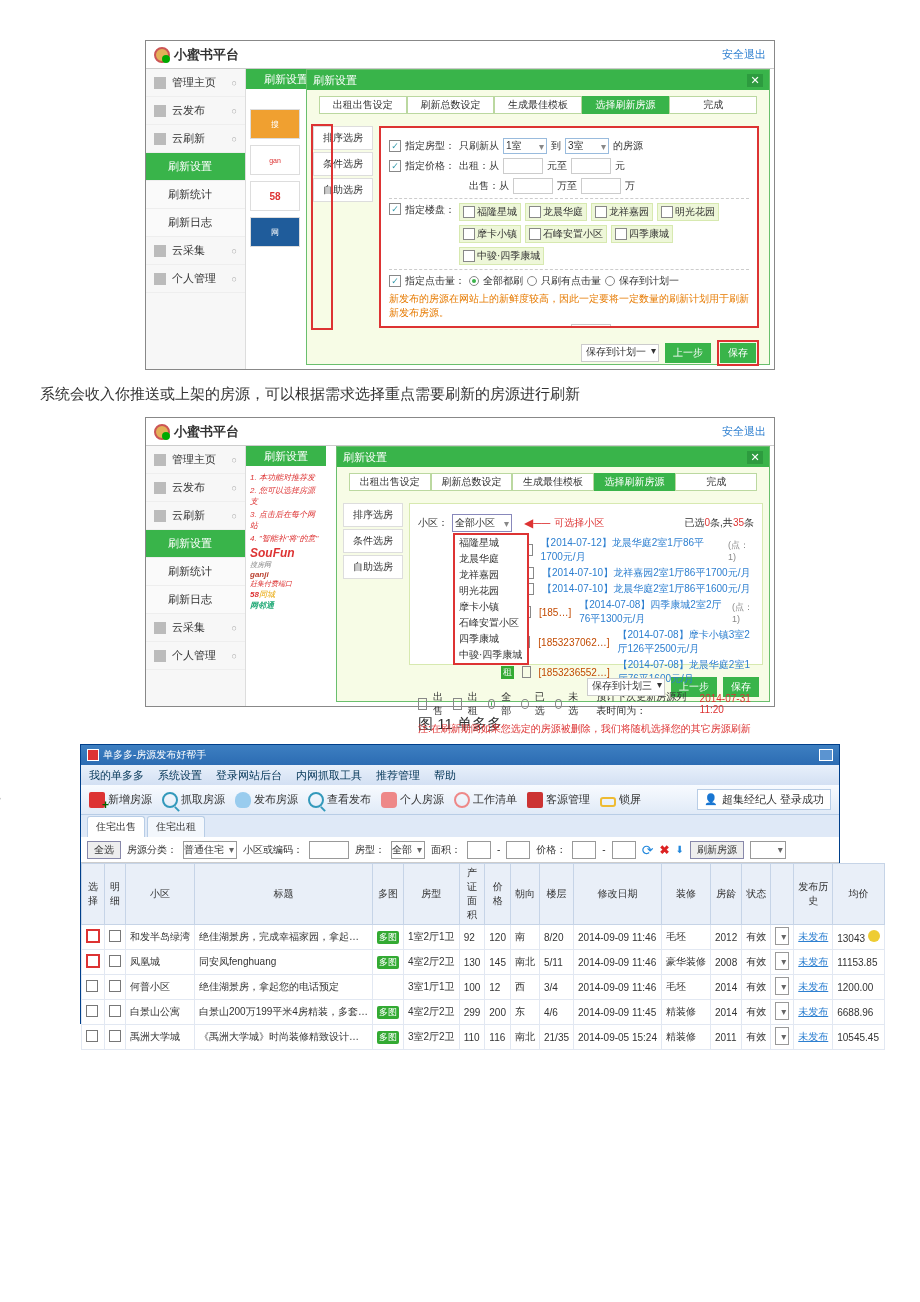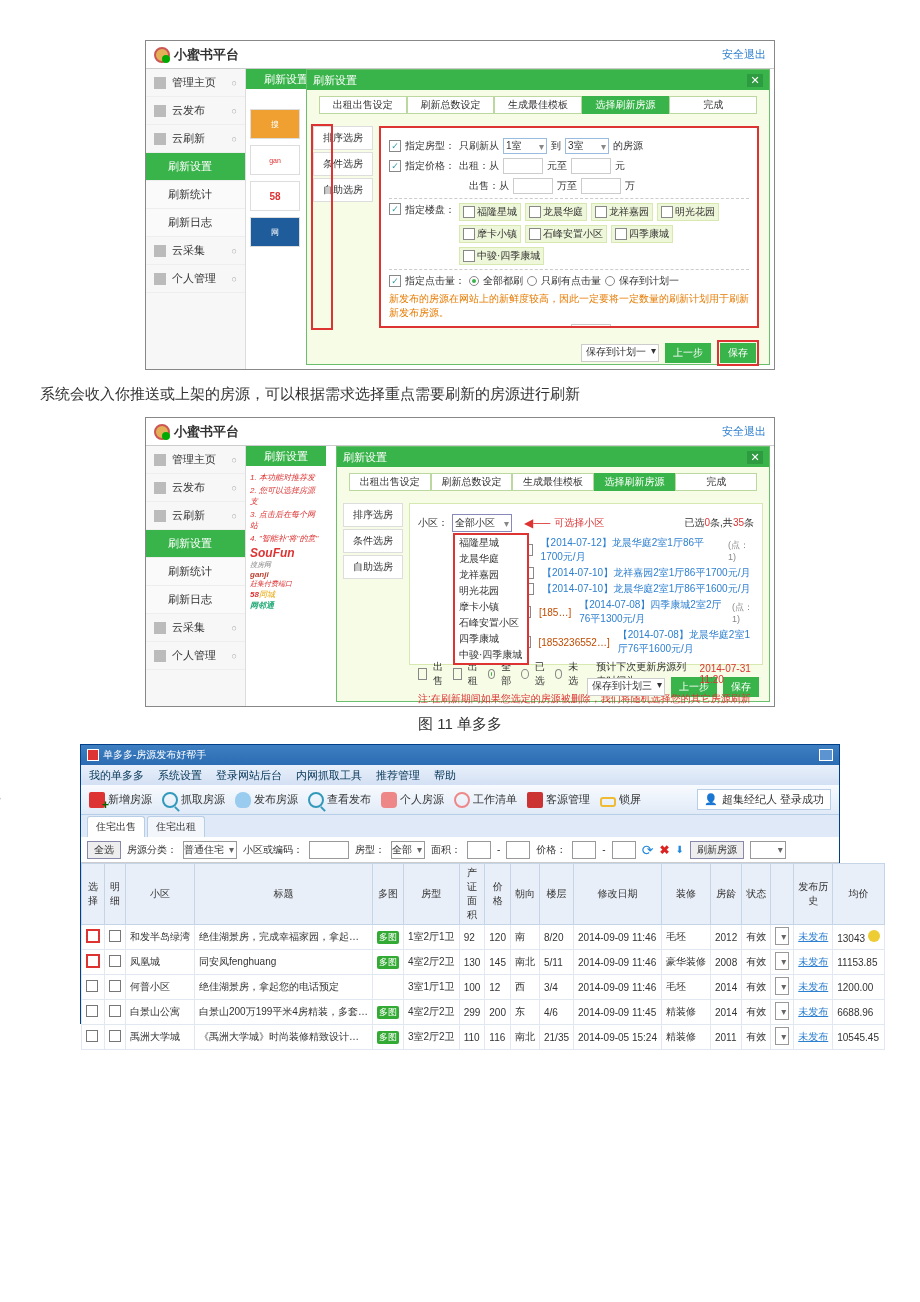--- a/index.html
+++ b/index.html
@@ -423,20 +423,26 @@
                       <span class="badge-rent">租</span>
                       <span class="cb"></span>
                       <span class="desc">【2014-07-10】龙晨华庭2室1厅86平1600元/月</span>
                     </div>
                 <div class="listing">
                       <span class="badge-rent">租</span>
                       <span class="cb"></span>
                       <span class="idtxt">[185…]</span>
                       <span class="desc">【2014-07-08】四季康城2室2厅76平1300元/月</span>
                       <span class="pt">(点：1)</span>
+                    </div>
+                <div class="listing">
+                      <span class="badge-rent">租</span>
+                      <span class="cb"></span>
+                      <span class="idtxt">[1853237062…]</span>
+                      <span class="desc">【2014-07-08】摩卡小镇3室2厅126平2500元/月</span>
                     </div>
                 <div class="listing">
                       <span class="badge-rent">租</span>
                       <span class="cb"></span>
                       <span class="idtxt">[1853236552…]</span>
                       <span class="desc">【2014-07-08】龙晨华庭2室1厅76平1600元/月</span>
                     </div>
               </div>
               <div class="filters" style="margin-top:4px;">
                 <span class="cb"></span>

